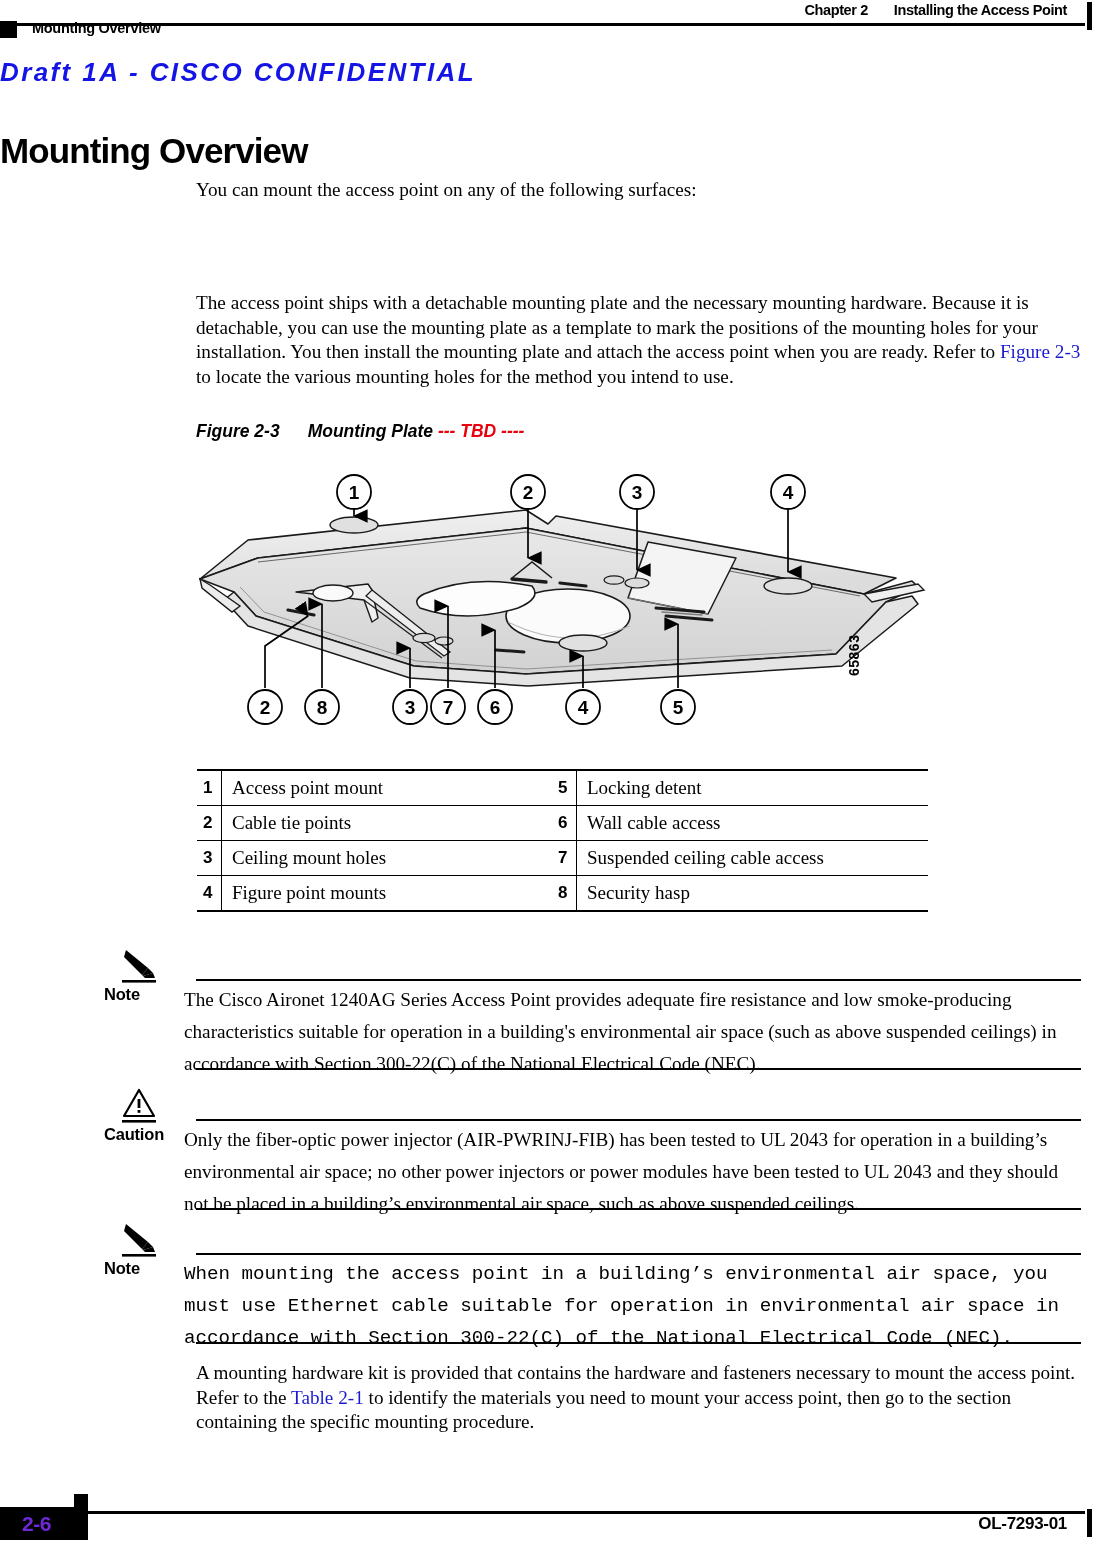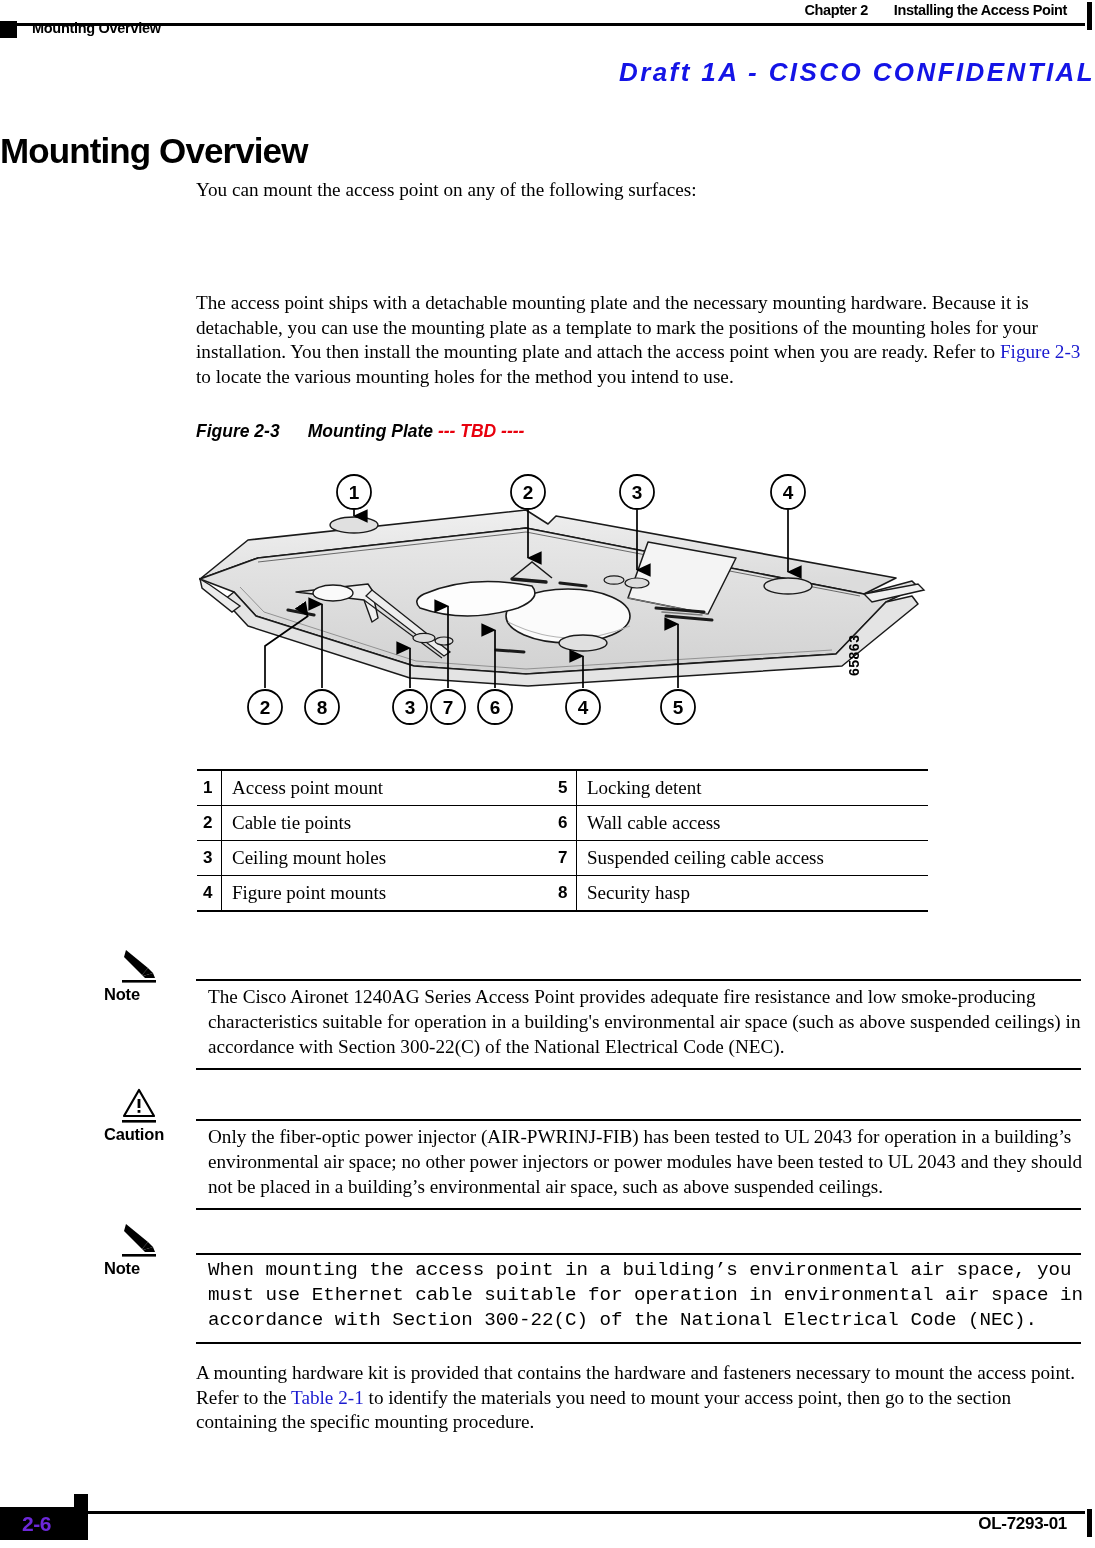--- a/index.html
+++ b/index.html
@@ -62,21 +62,21 @@
     font-size: 14.5px;
     letter-spacing: -0.3px;
   }
 
   
   .draft {
     position: absolute;
     top: 57px;
     left: 0;
     width: 1095px;
-    text-align: right;
+    text-align: left;
     font-family: "Liberation Sans", sans-serif;
     font-style: italic;
     font-weight: bold;
     font-size: 26px;
     color: #1414e6;
     letter-spacing: 2.4px;
   }
 
   
   .page-title {
@@ -216,24 +216,24 @@
   }
   .admon .adm-rule-bottom {
     position: absolute;
     left: 196px;
     width: 885px;
     height: 1.6px;
     background: #000;
   }
   .admon .adm-body {
     position: absolute;
-    left: 208px;
+    left: 184px;
     width: 885px;
     font-size: 19.2px;
-    line-height: 25px;
+    line-height: 32px;
   }
 
   
   .ftr-title {
     position: absolute;
     left: 89px;
     top: 1498px;
     font-family: "Liberation Sans", sans-serif;
     font-weight: bold;
     font-size: 14.5px;

